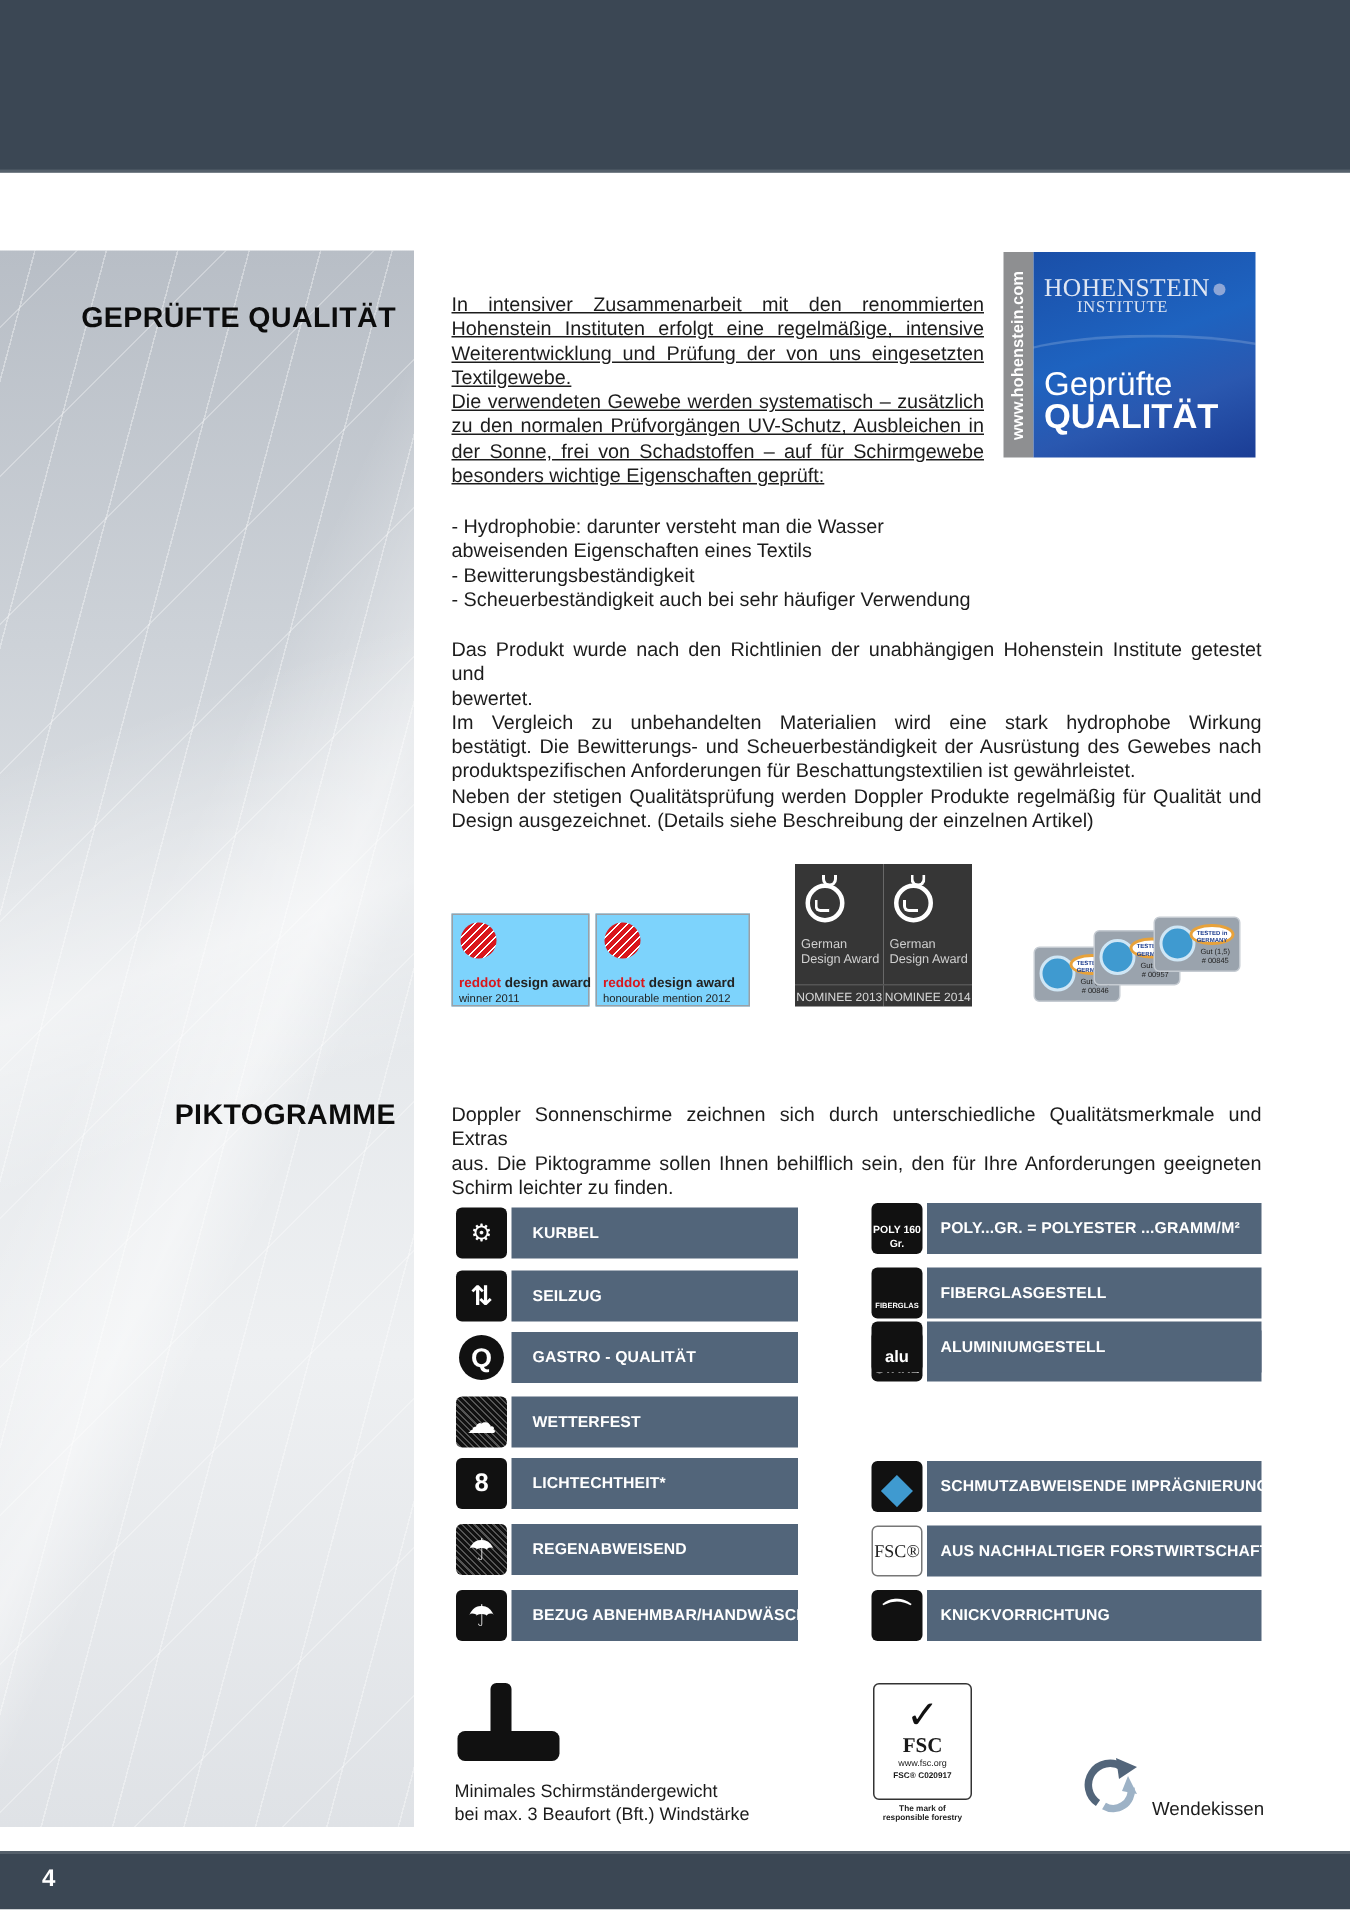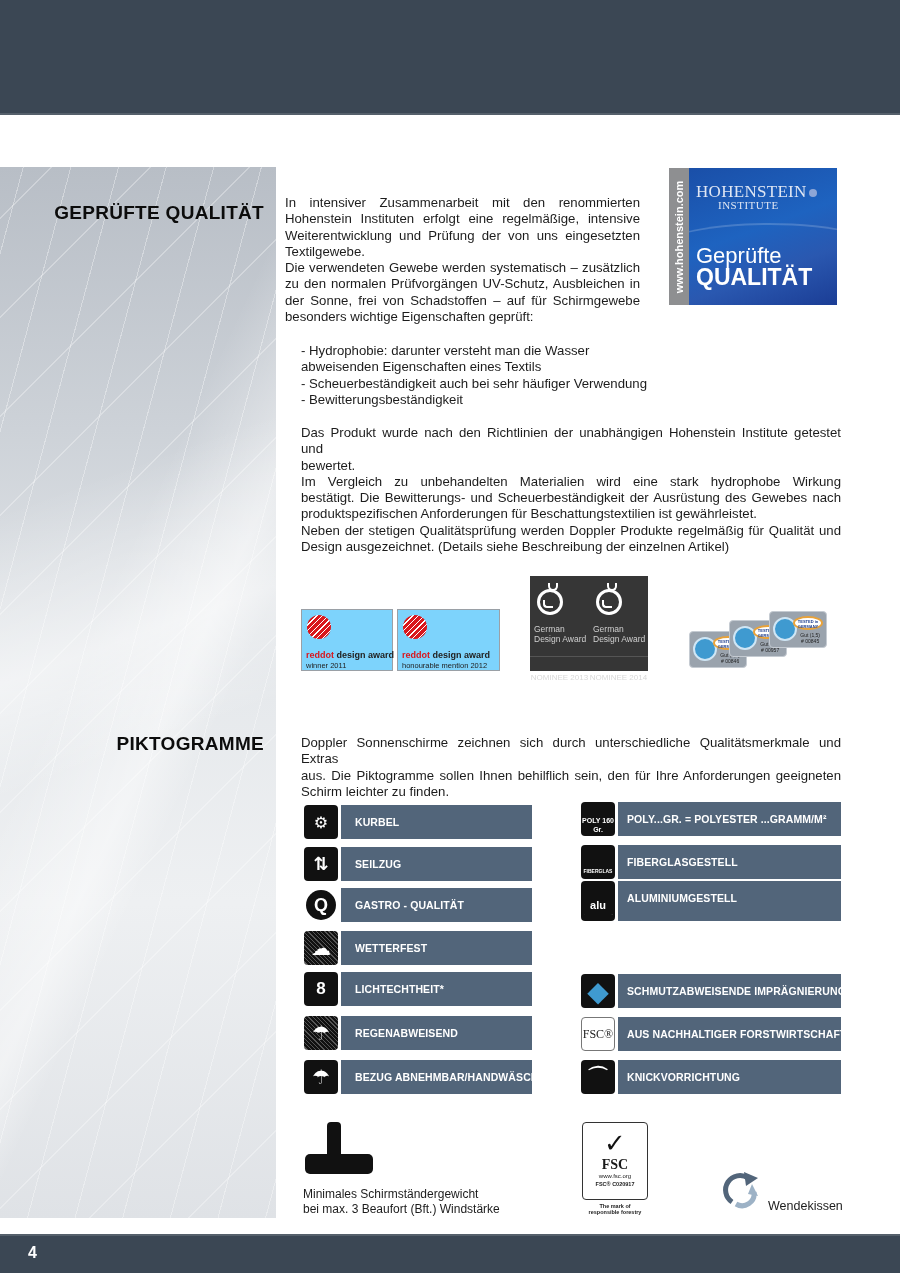--- a/index.html
+++ b/index.html
@@ -20,21 +20,21 @@
   }
   .section-heading { position:absolute; font-weight:bold; font-size:19px; color:#0c0c0c; letter-spacing:0.3px; white-space:nowrap; }
   #h1 { right:636px; top:202px; }
   #h2 { right:636px; top:733px; }
 
   .txt { position:absolute; font-size:13.2px; line-height:16.3px; color:#1c1c1c; }
   .justify { text-align:justify; }
   .justify p { text-align:justify; text-align-last:left; }
   .justify .fj { text-align-last:justify; }
 
-  #intro { left:285px; top:195px; width:355px; }
+  #intro { left:301px; top:195px; width:355px;text-decoration:underline; }
   #bullets { left:301px; top:343px; width:380px; }
   #product { left:301px; top:425px; width:540px; }
   #awardtext { left:301px; top:523px; width:540px; }
   #pikto-intro { left:301px; top:735px; width:540px; }
 
   
   .hohen { position:absolute; left:669px; top:168px; width:168px; height:137px; display:flex; }
   .hohen-side { width:20px; background:#8e8f91; position:relative; }
   .hohen-side span { position:absolute; left:50%; top:50%; transform:translate(-50%,-50%) rotate(-90deg); white-space:nowrap; color:#fff; font-weight:bold; font-size:11px; }
   .hohen-main { flex:1; background:linear-gradient(160deg,#1a4fa8 0%, #1e63c0 45%, #2a58b0 70%, #1b3d95 100%); position:relative; overflow:hidden; }
@@ -54,21 +54,21 @@
   .rd-title { position:absolute; left:4px; top:40px; font-size:9px; font-weight:bold; color:#222; white-space:nowrap; }
   .rd-title .red { color:#d9161c; }
   .rd-sub { position:absolute; left:4px; top:51px; font-size:7.5px; color:#222; white-space:nowrap; }
 
   .gda { position:absolute; top:576px; width:59px; height:95px; background:#363636; }
   #gda1 { left:530px; } #gda2 { left:589px; }
   .gda-ring { position:absolute; left:7px; top:13px; width:26px; height:26px; border:3px solid #fff; border-radius:50%; }
   .gda-ring::before { content:""; position:absolute; left:8px; top:-9px; width:6px; height:6px; border:2px solid #fff; border-top:none; border-radius:0 0 6px 6px; }
   .gda-ring::after { content:""; position:absolute; left:3px; top:8px; width:8px; height:6px; border-left:2px solid #fff; border-bottom:2px solid #fff; border-radius:0 0 0 4px; }
   .gda-name { position:absolute; left:4px; top:48px; font-size:8.5px; line-height:10px; color:#d0d0d0; }
-  .gda-nom { position:absolute; left:0; top:80px; width:59px; text-align:center; font-size:8px; color:#d8d8d8; border-top:1px solid #555; padding-top:16px; }
+  .gda-nom { position:absolute; left:0; top:80px; width:59px; text-align:center; font-size:8px; color:#d8d8d8; border-top:1px solid #555; padding-top:3px; }
 
   .tested { position:absolute; width:58px; height:37px; background:#9aa3ad; border-radius:4px; border:1px solid #c5cbd2; }
   #ts1 { left:689px; top:631px; } #ts2 { left:729px; top:620px; } #ts3 { left:769px; top:611px; }
   .ts-seal { position:absolute; left:3px; top:5px; width:24px; height:24px; border-radius:50%; background:#3f9ad0; border:2px solid #cfe6f5; }
   .ts-oval { position:absolute; right:3px; top:4px; width:30px; height:14px; border-radius:50%; background:#fff; border:2px solid #e8a23a; font-size:4px; color:#1f3f8f; font-weight:bold; text-align:center; line-height:5px; padding-top:1px; }
   .ts-grade { position:absolute; right:6px; top:20px; font-size:5px; color:#222; text-align:center; line-height:6px; }
 
   
   .pikto { position:absolute; height:34px; display:flex; align-items:center; }
   .pikto .icon { width:34px; height:34px; border-radius:4px; background:#111; flex:0 0 34px; display:flex; align-items:center; justify-content:center; color:#fff; font-weight:bold; overflow:hidden; position:relative; }
@@ -125,22 +125,22 @@
     <div class="hohen-name"><span>HOHENSTEIN</span><span class="hohen-dot"></span></div>
     <div class="hohen-inst">INSTITUTE</div>
     <div class="hohen-g">Geprüfte</div>
     <div class="hohen-q">QUALITÄT</div>
   </div>
 </div>
 
 <div class="txt" id="bullets">
   <p>- Hydrophobie: darunter versteht man die Wasser</p>
   <p>abweisenden Eigenschaften eines Textils</p>
+  <p>- Bewitterungsbeständigkeit</p>
   <p>- Scheuerbeständigkeit auch bei sehr häufiger Verwendung</p>
-  <p>- Bewitterungsbeständigkeit</p>
 </div>
 
 <div class="txt justify" id="product">
   <p class="fj">Das Produkt wurde nach den Richtlinien der unabhängigen Hohenstein Institute getestet und</p>
   <p>bewertet.</p>
   <p class="fj">Im Vergleich zu unbehandelten Materialien wird eine stark hydrophobe Wirkung</p>
   <p class="fj">bestätigt. Die Bewitterungs- und Scheuerbeständigkeit der Ausrüstung des Gewebes nach</p>
   <p>produktspezifischen Anforderungen für Beschattungstextilien ist gewährleistet.</p>
 </div>
 

